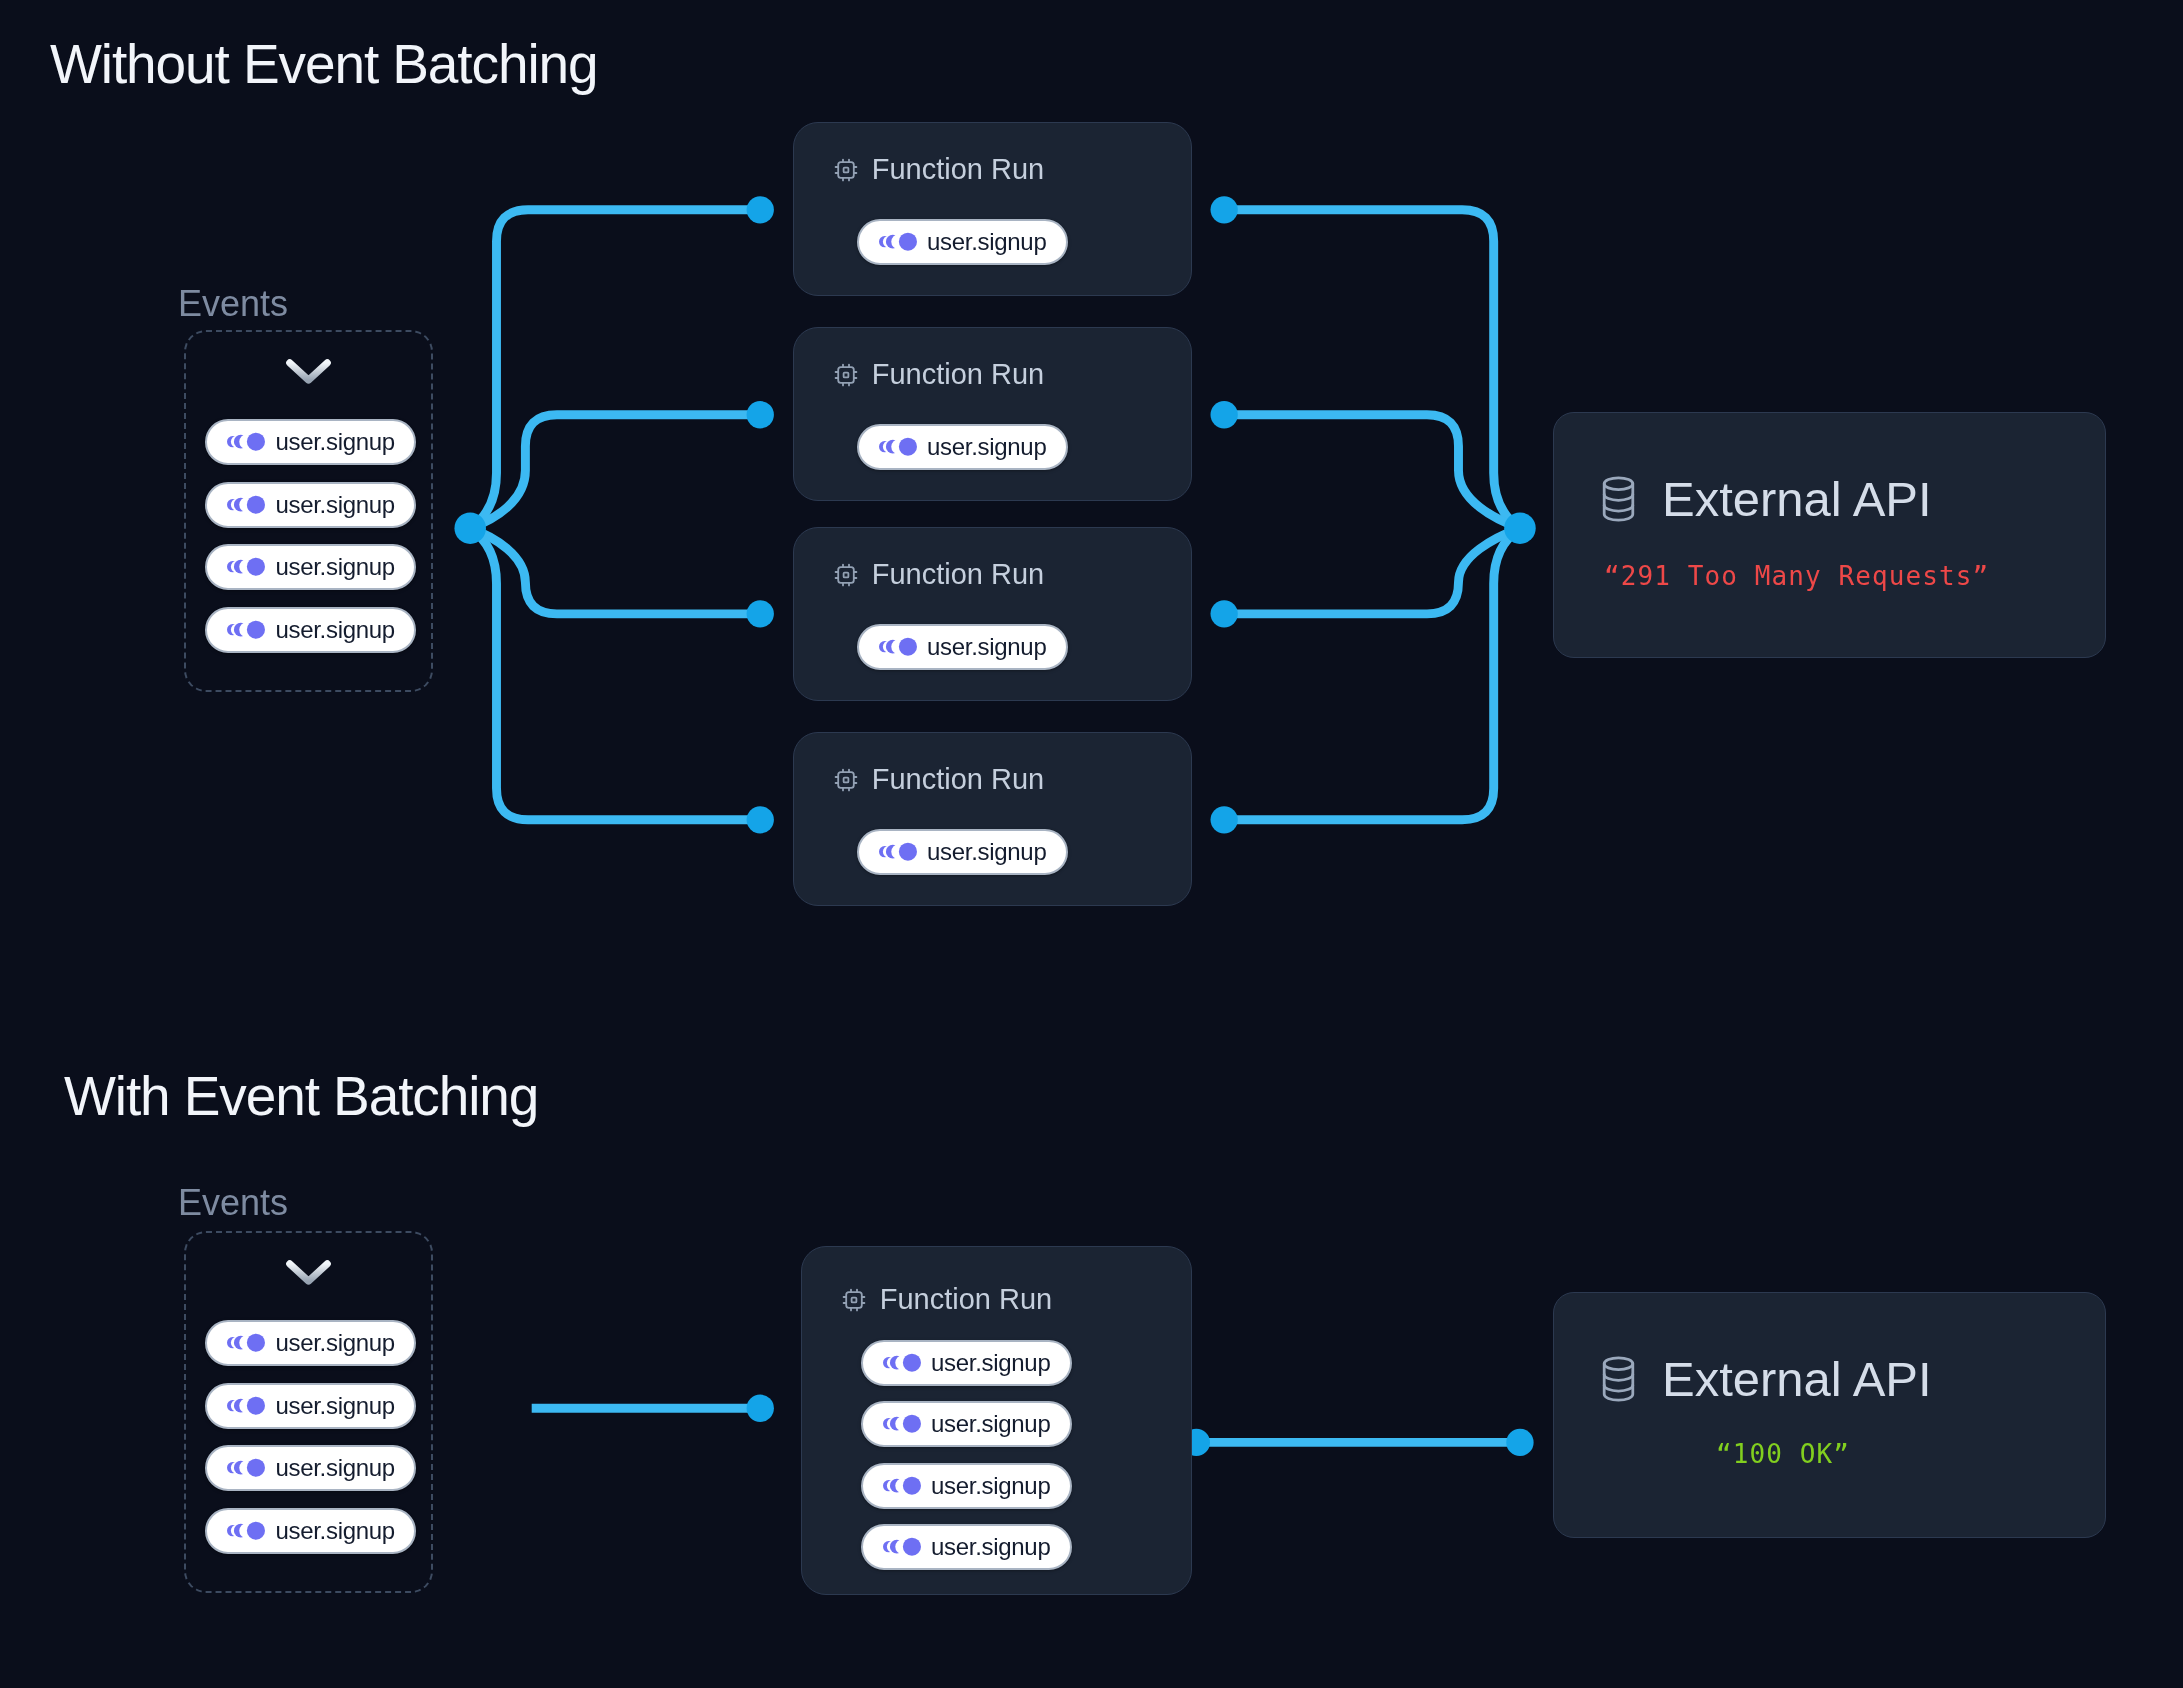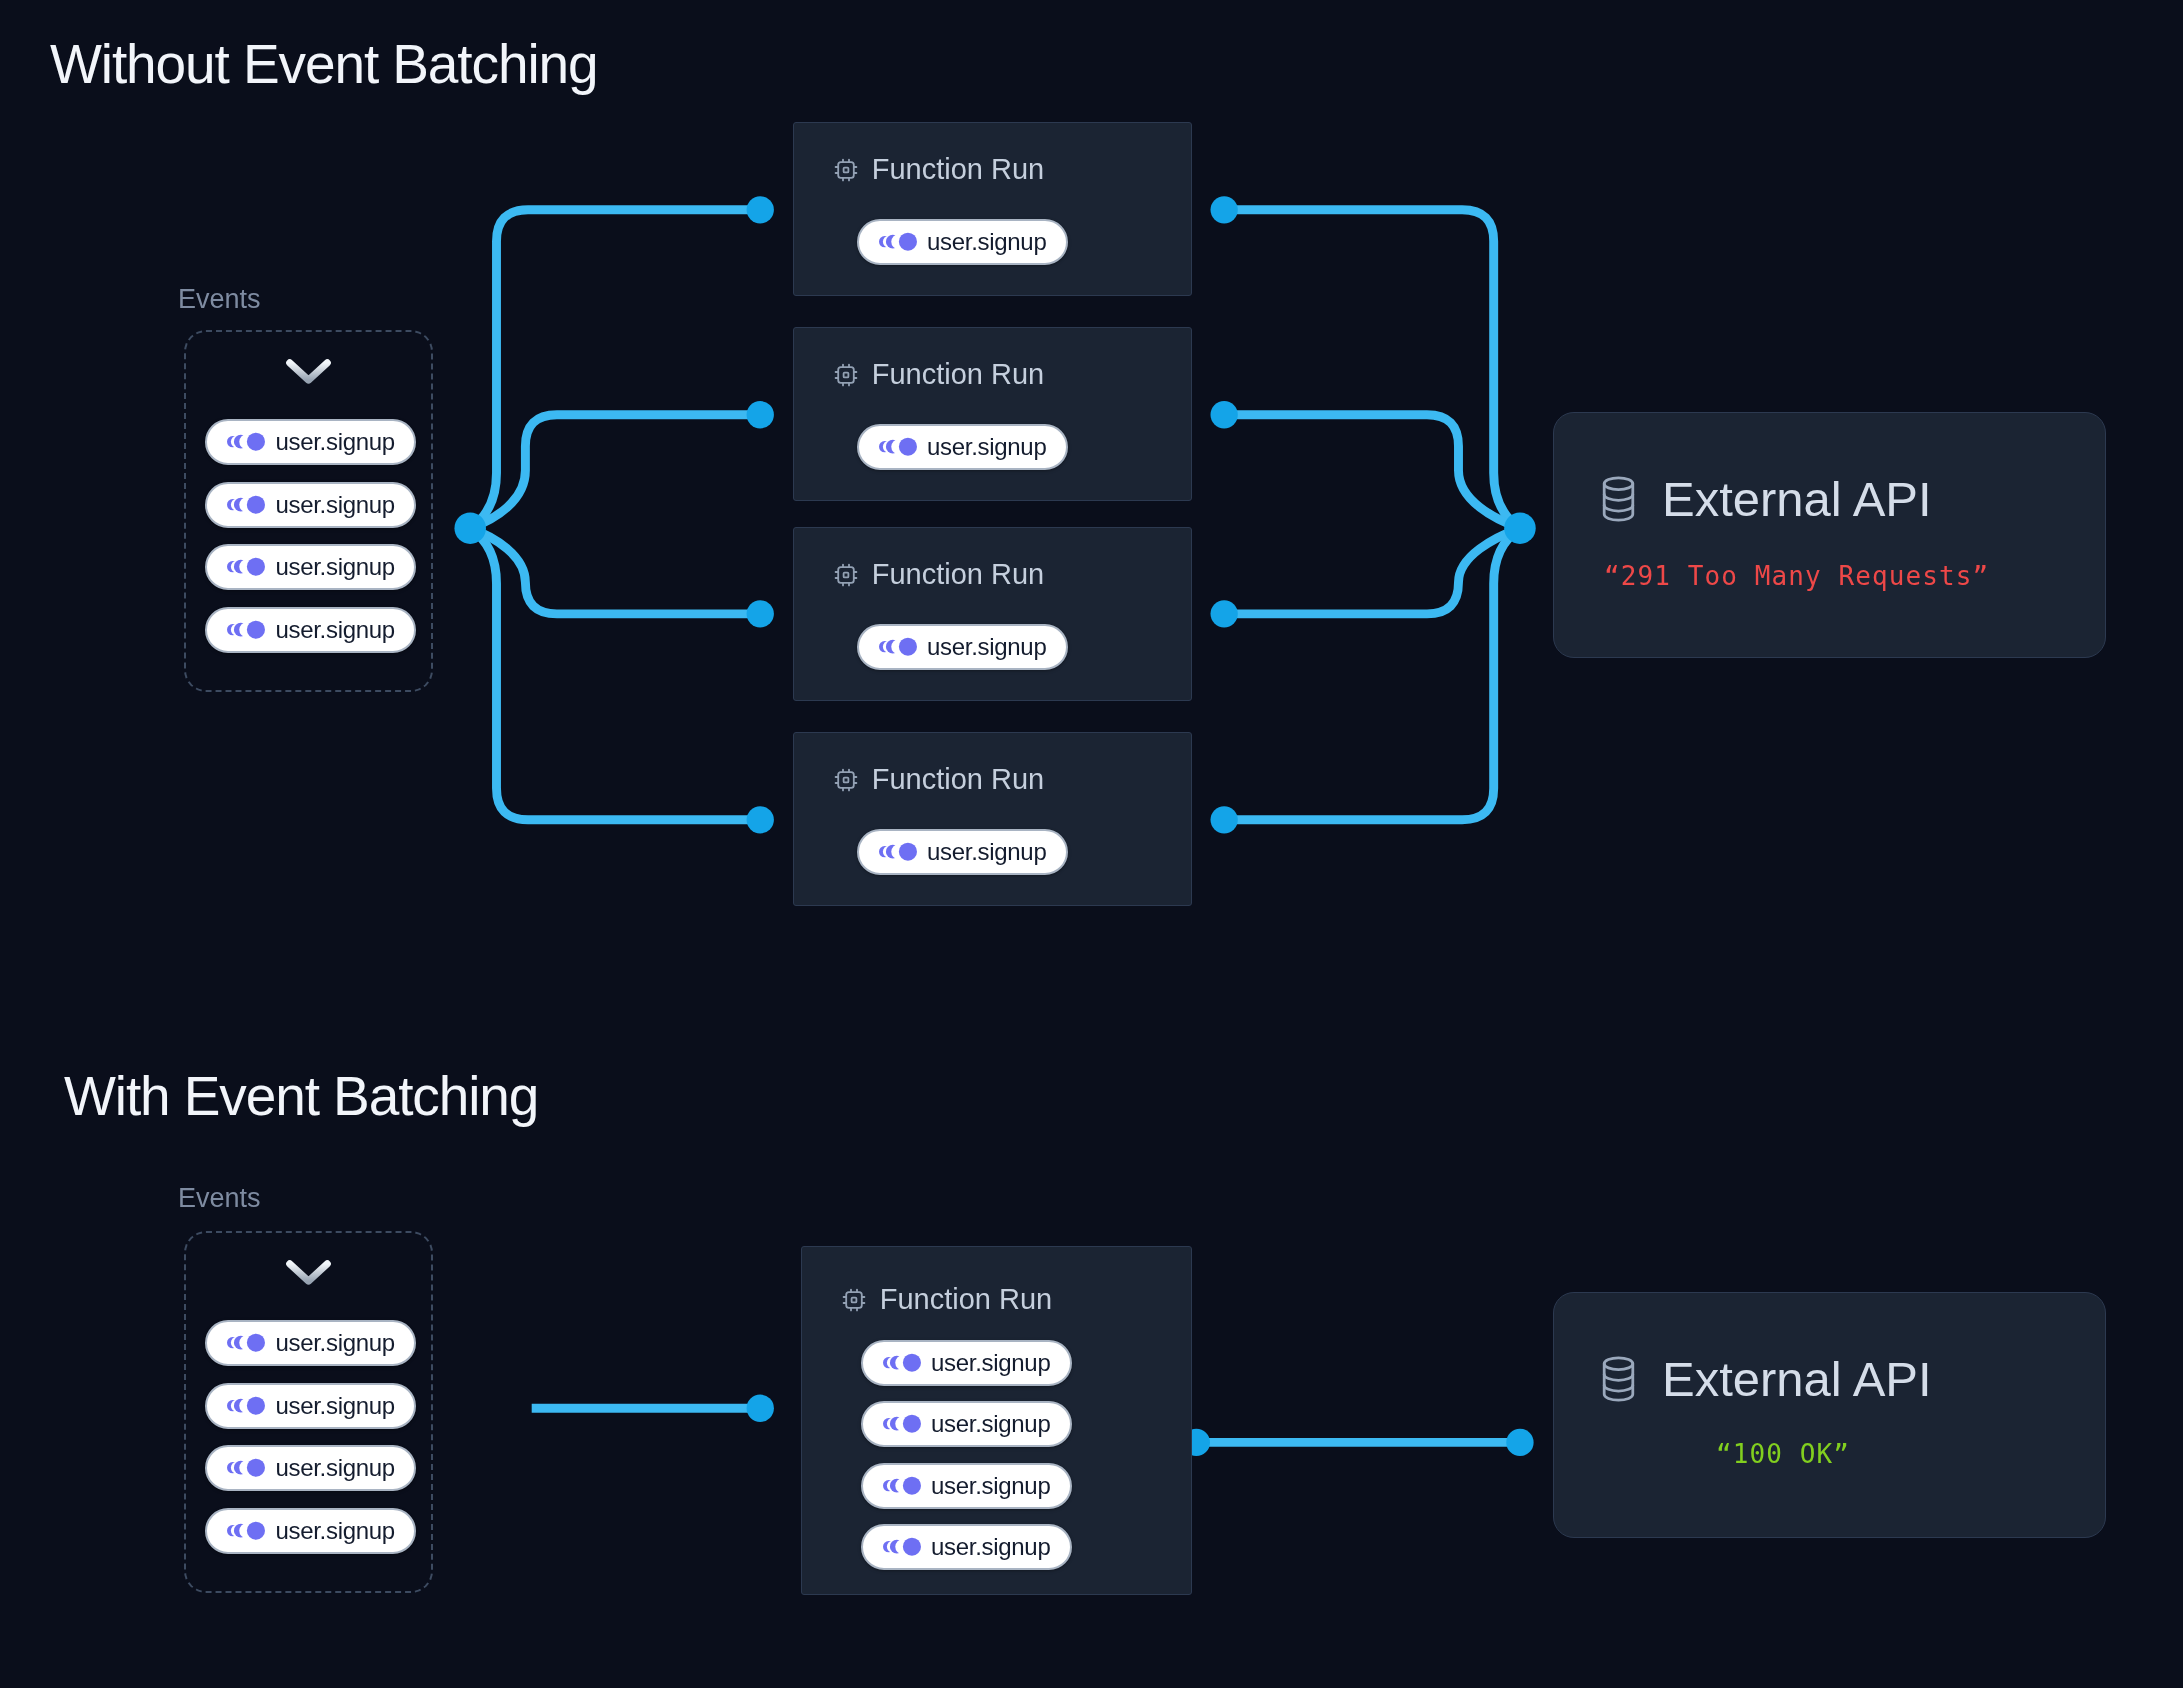--- a/index.html
+++ b/index.html
@@ -30,21 +30,21 @@
   }
   .abs{position:absolute;}
   .connectors{position:absolute;left:0;top:0;width:2183px;height:1689px;}
   .flow{fill:none;stroke:var(--accent-line);stroke-width:17;stroke-linecap:round;}
   .flow-butt{stroke-linecap:butt;}
   .dot{fill:var(--accent-dot);}
   .section-title{
     color:var(--heading-text);font-size:55px;font-weight:500;
     line-height:1;letter-spacing:-1.1px;white-space:nowrap;
   }
-  .events-label{color:var(--muted-label);font-size:27px;line-height:1;}
+  .events-label{color:var(--muted-label);font-size:36px;line-height:1;}
   .events-box{
     width:249px;height:362px;border:2.1px dashed var(--dash-border);
     border-radius:22px;position:absolute;
   }
   .chevron{position:absolute;left:100px;top:27px;width:45px;height:25px;}
   .pill{
     position:absolute;width:211px;height:46px;background:var(--pill-bg);
     border:2.1px solid var(--pill-border);border-radius:25px;
     display:flex;align-items:center;justify-content:center;gap:10.5px;
     box-shadow:0 1.1px 3.2px rgba(0,0,0,0.35);
@@ -53,21 +53,21 @@
   .pill-label{
     color:var(--pill-text);font-size:24px;font-weight:400;
     letter-spacing:-0.3px;line-height:1;white-space:nowrap;
   }
   .ebox-pill-1{left:19.4px;top:87px;}
   .ebox-pill-2{left:19.4px;top:150px;}
   .ebox-pill-3{left:19.4px;top:212px;}
   .ebox-pill-4{left:19.4px;top:275px;}
   .fcard{
     position:absolute;background:var(--card-bg);
-    border:1.6px solid var(--card-border);border-radius:3px;
+    border:1.6px solid var(--card-border);border-radius:25px;
   }
   .fcard-header{position:absolute;left:40px;top:32px;display:flex;align-items:center;gap:13.7px;}
   .cpu-icon{width:24px;height:24px;color:var(--icon-slate);}
   .fcard-title{color:var(--card-title-text);font-size:29px;line-height:1;white-space:nowrap;}
   .fcard-pill{left:63px;top:96px;}
   .api-card{
     position:absolute;width:553px;height:246px;background:var(--card-bg);
     border:1.6px solid var(--card-border);border-radius:21px;
   }
   .api-header{position:absolute;left:45px;top:61px;display:flex;align-items:center;gap:24px;}

